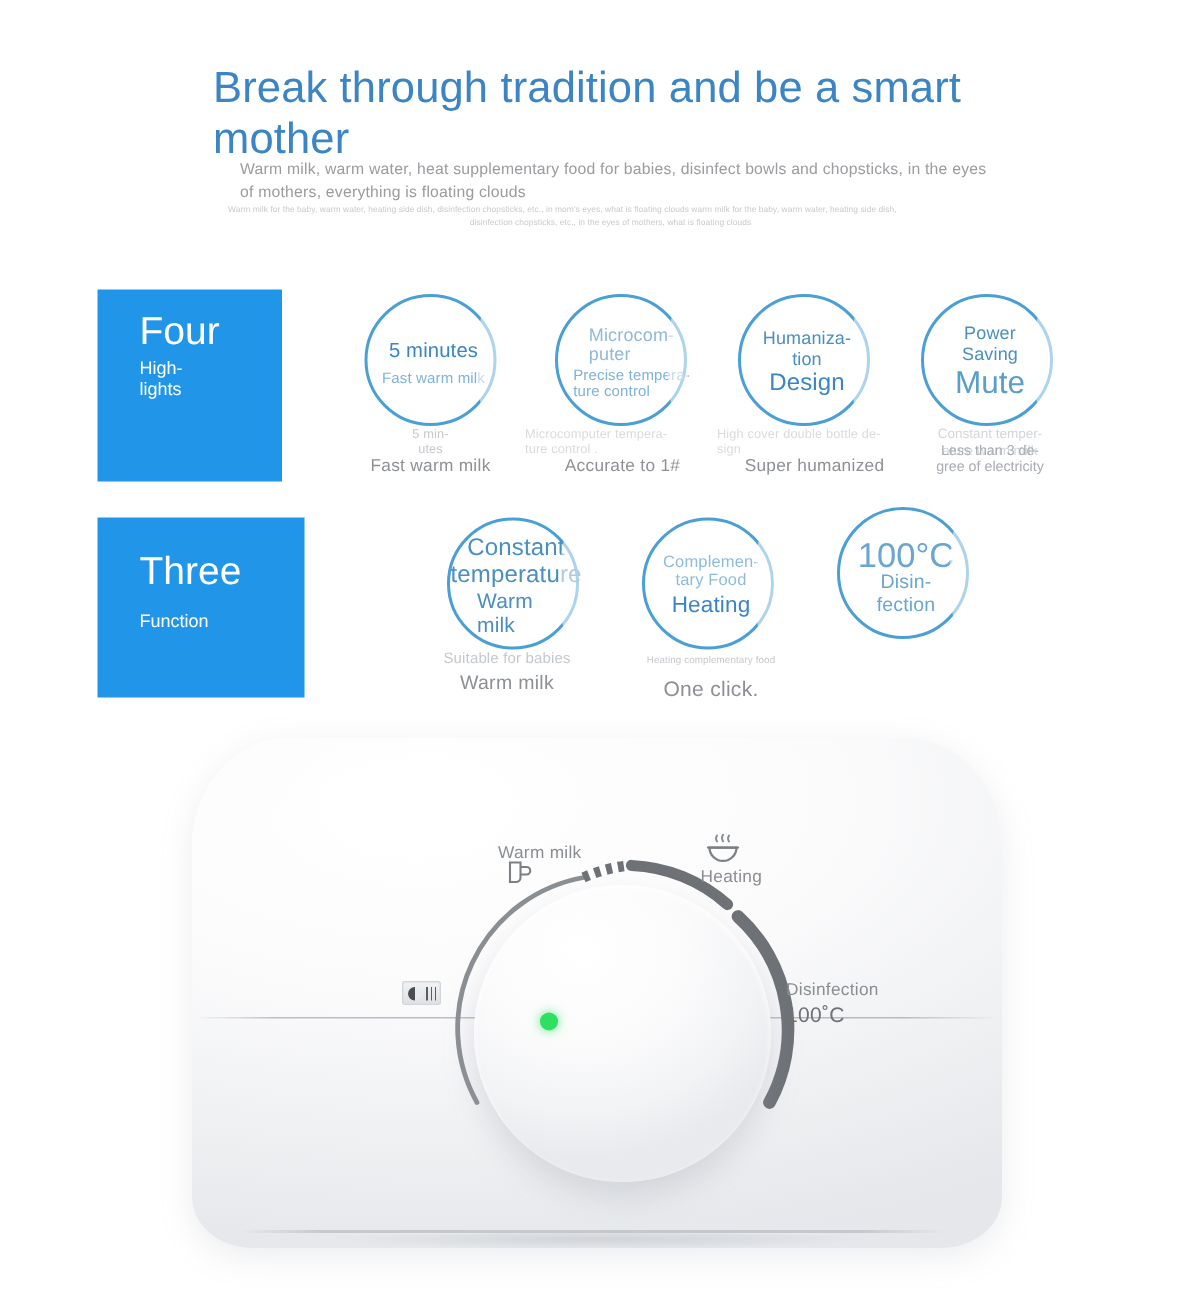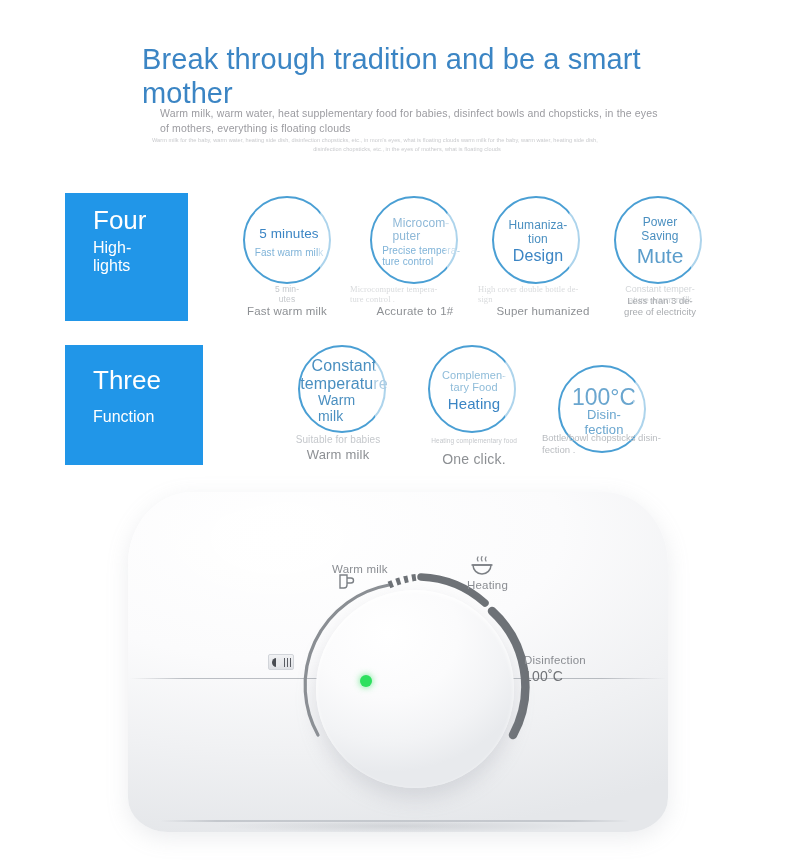--- a/index.html
+++ b/index.html
@@ -58,21 +58,21 @@
     color: #ffffff;
     padding: 14px 0 0 28px;
   }
   .blue-box .big {
     font-size: 26px;
     line-height: 1.05;
     font-weight: 400;
     display: block;
   }
   .blue-box .small {
-    font-size: 16px;
+    font-size: 12px;
     line-height: 1.12;
     display: block;
     margin-top: 5px;
     white-space: pre-line;
   }
   #box-four  { left: 65px; top: 193px; width: 123px; height: 128px; }
   #box-three { left: 65px; top: 345px; width: 138px; height: 120px; padding-top: 22px; }
   #box-three .small { margin-top: 14px; }
 
   
@@ -121,21 +121,21 @@
     letter-spacing: .1px;
   }
   .cap .en {
     display: block;
     font-size: 11.5px;
     color: #8d9094;
     letter-spacing: .2px;
     margin-top: 1px;
   }
   .cap .cn-tiny { font-size: 6.5px; }
-  .cap .cn-faint { color: #d9dbdd; font-family: Liberation Serif, serif; }
+  .cap .cn-faint { color: #d9dbdd; }
   .cap-overlap { position: absolute; text-align: center; line-height: 1.18; }
 
   
   .product-stage {
     position: absolute;
     left: 0; top: 470px;
     width: 796px; height: 392px;
     overflow: hidden;
     background: #ffffff;
   }
@@ -333,30 +333,28 @@
     <div class="c-lead" style="font-size:11px;white-space:pre-line;color:#8fbcd9">Complemen-
 tary Food</div>
     <div class="c-main" style="font-size:15px;margin-top:3px">Heating</div>
   </div>
 </div>
 <div class="cap" style="left:418px; top:437px; width:112px;">
   <span class="cn cn-tiny">Heating complementary food</span>
   <span class="en" style="font-size:14px;margin-top:6px">One click.</span>
 </div>
 
-<div class="circle" style="left:558px; top:365px;">
+<div class="circle" style="left:558px; top:338px;">
   <div class="circle-inner">
     <div class="c-big" style="font-size:23px;color:#6aa6cf">100°C</div>
     <div class="c-lead-d" style="font-size:13px;white-space:pre-line;margin-top:-2px;color:#6aa6cf">Disin-
 fection</div>
   </div>
 </div>
 <div class="cap-overlap" style="left:542px; top:432px; width:150px;">
-  <span style="display:block;font-size:9.5px;color:#b9bcc0;white-space:pre-line;text-align:left;line-height:1.25">Bottle/bowl chopsticks disin-
-fection .</span>
 </div>
 
 <div class="product-stage">
   <div class="body-shell"></div>
   <div class="seam"></div>
 
   <svg class="dial-arc" viewBox="0 0 246 246">
 
     <path d="M 30 186 A 100 100 0 1 1 216 186" fill="none" stroke="#6e7277" stroke-width="9" stroke-linecap="round" stroke-dasharray="300 540" stroke-dashoffset="0" opacity="0"></path>
 

